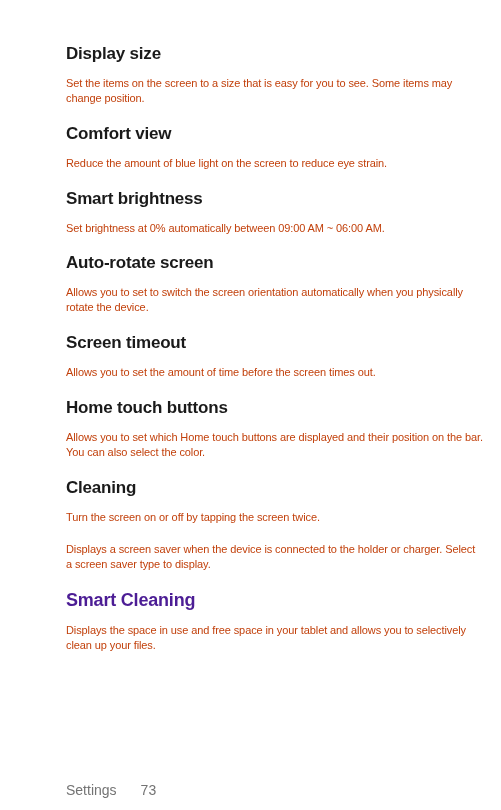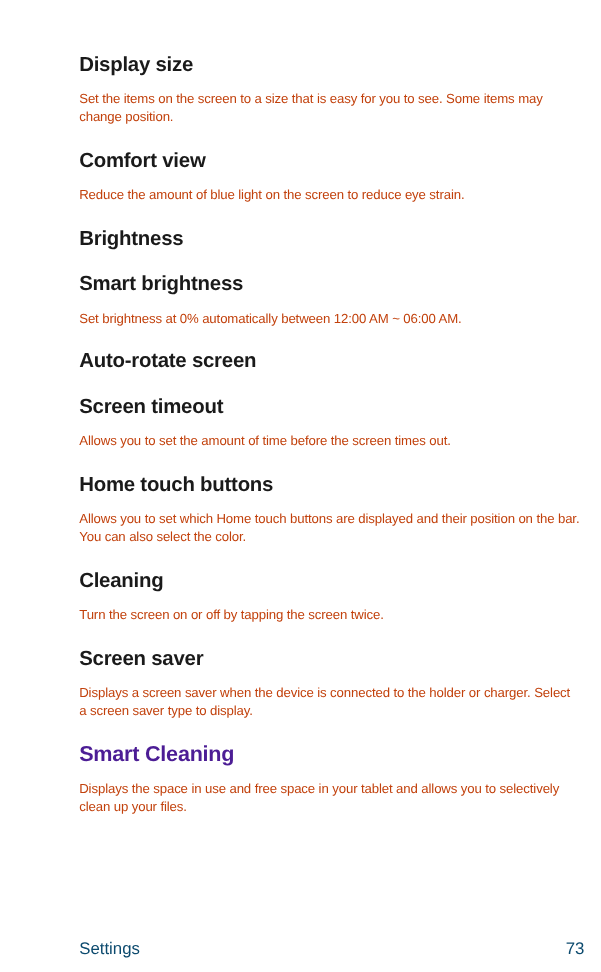--- a/index.html
+++ b/index.html
@@ -32,70 +32,68 @@
       letter-spacing: -0.1px;
     }
     .section-title.accent {
       color: #4c1d95;
       font-size: 18px;
     }
     .footer {
       position: absolute;
       bottom: 12px;
       left: 18px;
-      right: 14px;
+      right: 34px;
       display: flex;
-      justify-content: space-between;
       font-size: 14px;
-      color: #0c4a6e;
+      color: #737373;
     }
   </style>
 </head>
 <body>
 
 <div class="section">
   <div class="section-title">Display size</div>
   <div class="section-desc">Set the items on the screen to a size that is easy for you to see. Some items may change position.</div>
 </div>
 
 <div class="section">
   <div class="section-title">Comfort view</div>
   <div class="section-desc">Reduce the amount of blue light on the screen to reduce eye strain.</div>
 </div>
 
 <div class="section">
-  <div class="section-title">Brightness</div>
 </div>
 
 <div class="section">
   <div class="section-title">Smart brightness</div>
-  <div class="section-desc">Set brightness at 0% automatically between 12:00 AM ~ 06:00 AM.</div>
+  <div class="section-desc">Set brightness at 0% automatically between 09:00 AM ~ 06:00 AM.</div>
 </div>
 
 <div class="section">
   <div class="section-title">Auto-rotate screen</div>
+  <div class="section-desc">Allows you to set to switch the screen orientation automatically when you physically rotate the device.</div>
 </div>
 
 <div class="section">
   <div class="section-title">Screen timeout</div>
   <div class="section-desc">Allows you to set the amount of time before the screen times out.</div>
 </div>
 
 <div class="section">
   <div class="section-title">Home touch buttons</div>
   <div class="section-desc">Allows you to set which Home touch buttons are displayed and their position on the bar. You can also select the color.</div>
 </div>
 
 <div class="section">
   <div class="section-title">Cleaning</div>
   <div class="section-desc">Turn the screen on or off by tapping the screen twice.</div>
 </div>
 
 <div class="section">
-  <div class="section-title">Screen saver</div>
   <div class="section-desc">Displays a screen saver when the device is connected to the holder or charger. Select a screen saver type to display.</div>
 </div>
 
 <div class="section">
   <div class="section-title accent">Smart Cleaning</div>
   <div class="section-desc">Displays the space in use and free space in your tablet and allows you to selectively clean up your files.</div>
 </div>
 
 <div class="footer">
   <span>Settings</span>

